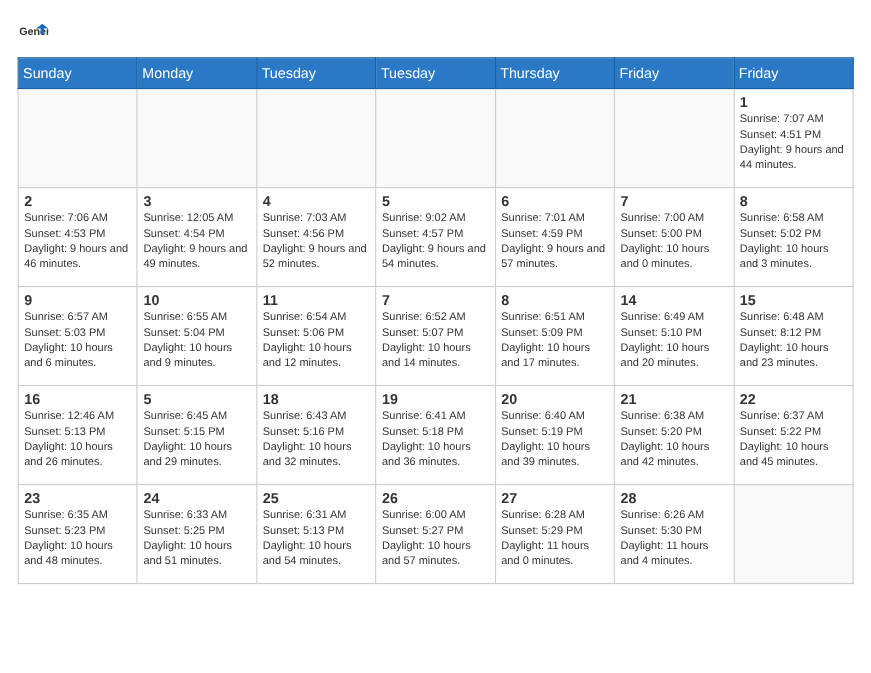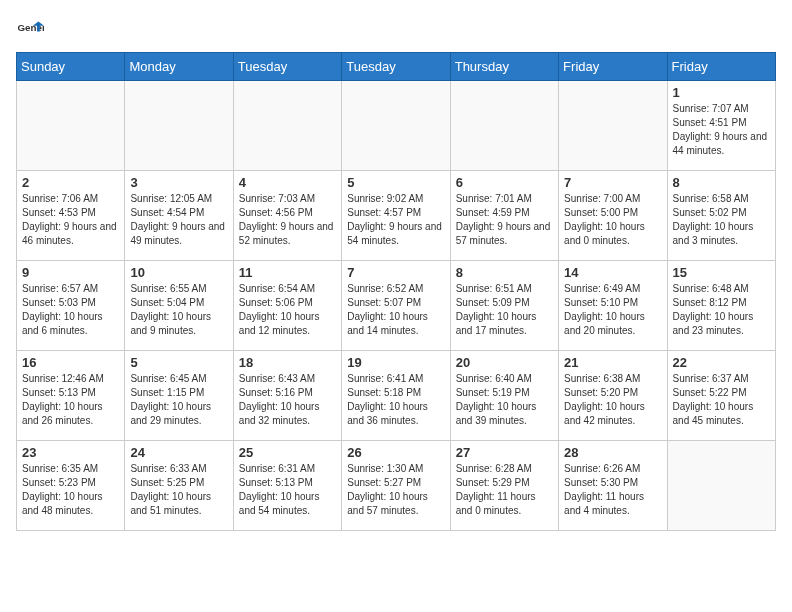--- a/index.html
+++ b/index.html
@@ -211,21 +211,21 @@
       <tr>
         <td>
           <span class="day-number">16</span>
           <div class="cell-text">Sunrise: 12:46 AM
 Sunset: 5:13 PM
 Daylight: 10 hours and 26 minutes.</div>
         </td>
         <td>
           <span class="day-number">5</span>
           <div class="cell-text">Sunrise: 6:45 AM
-Sunset: 1:15 PM
+Sunset: 5:15 PM
 Daylight: 10 hours and 29 minutes.</div>
         </td>
         <td>
           <span class="day-number">18</span>
           <div class="cell-text">Sunrise: 6:43 AM
 Sunset: 5:16 PM
 Daylight: 10 hours and 32 minutes.</div>
         </td>
         <td>
           <span class="day-number">19</span>
@@ -266,21 +266,21 @@
 Daylight: 10 hours and 51 minutes.</div>
         </td>
         <td>
           <span class="day-number">25</span>
           <div class="cell-text">Sunrise: 6:31 AM
 Sunset: 5:13 PM
 Daylight: 10 hours and 54 minutes.</div>
         </td>
         <td>
           <span class="day-number">26</span>
-          <div class="cell-text">Sunrise: 1:30 AM
+          <div class="cell-text">Sunrise: 6:00 AM
 Sunset: 5:27 PM
 Daylight: 10 hours and 57 minutes.</div>
         </td>
         <td>
           <span class="day-number">27</span>
           <div class="cell-text">Sunrise: 6:28 AM
 Sunset: 5:29 PM
 Daylight: 11 hours and 0 minutes.</div>
         </td>
         <td>

